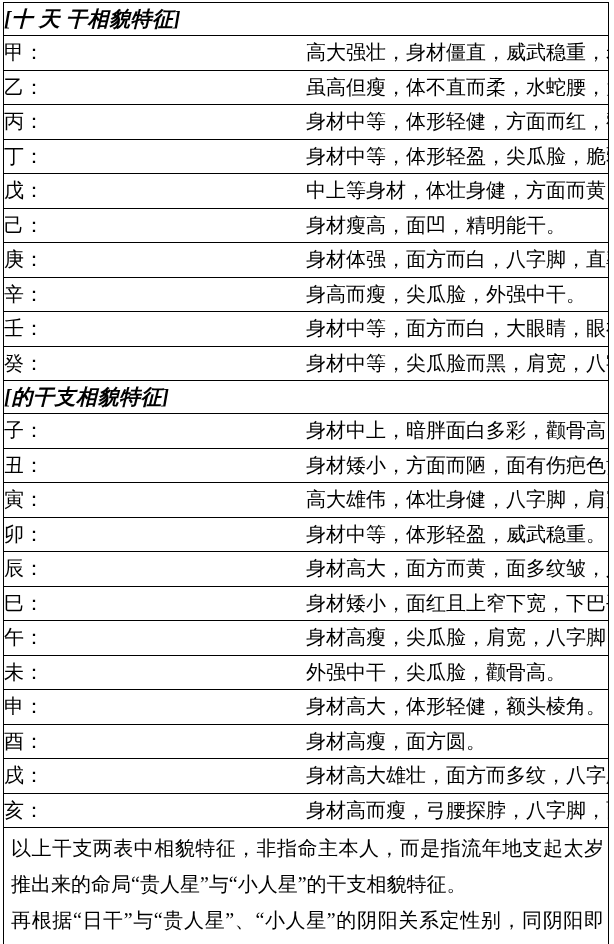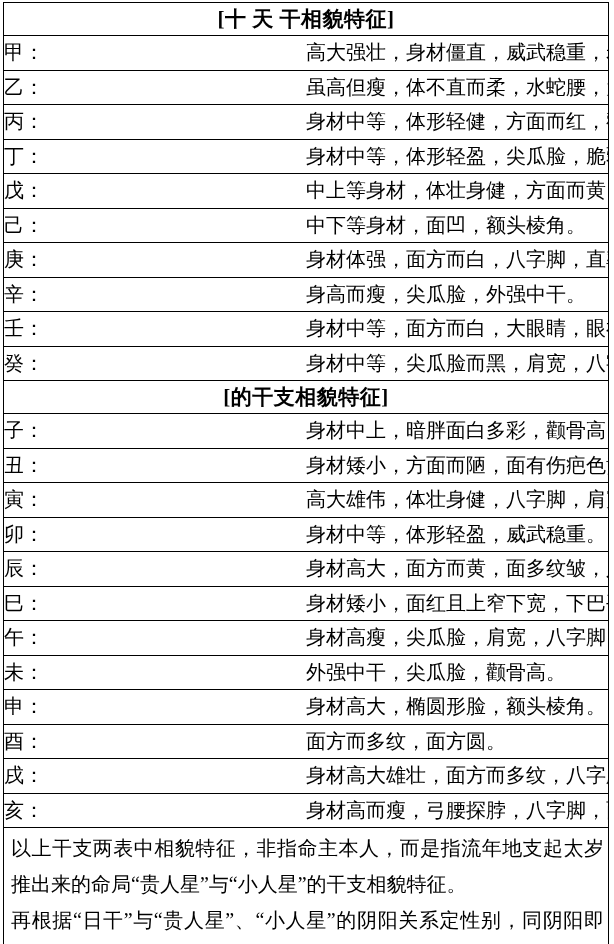--- a/index.html
+++ b/index.html
@@ -32,24 +32,25 @@
     border-left: none;
     border-right: none;
     padding: 0;
     vertical-align: middle;
   }
   table.doc-table {
     border: 1px solid #000000;
   }
   tr.title-row td {
     height: 32px;
-    text-align: center;
+    text-align: left;
     font-weight: bold;
     font-size: 21px;
     letter-spacing: 0.5px;
+    font-style: italic;
   }
   tr.data-row td {
     height: 33.5px;
     font-size: 20px;
     white-space: nowrap;
     overflow: hidden;
   }
   td.label-cell {
     width: 55px;
     padding-left: 9px;
@@ -98,21 +99,21 @@
     <td class="text-cell">身材中等，体形轻盈，尖瓜脸，脆弱。</td>
   </tr>
 
   <tr class="data-row">
     <td class="label-cell">戊：</td>
     <td class="text-cell">中上等身材，体壮身健，方面而黄，稳重老诚。</td>
   </tr>
 
   <tr class="data-row">
     <td class="label-cell">己：</td>
-    <td class="text-cell">中下等身材，面凹，额头棱角。</td>
+    <td class="text-cell">身材瘦高，面凹，精明能干。</td>
   </tr>
 
   <tr class="data-row">
     <td class="label-cell">庚：</td>
     <td class="text-cell">身材体强，面方而白，八字脚，直率坦诚。</td>
   </tr>
 
   <tr class="data-row">
     <td class="label-cell">辛：</td>
     <td class="text-cell">身高而瘦，尖瓜脸，外强中干。</td>
@@ -167,26 +168,26 @@
     <td class="text-cell">身材高瘦，尖瓜脸，肩宽，八字脚，面多皱纹。</td>
   </tr>
 
   <tr class="data-row">
     <td class="label-cell">未：</td>
     <td class="text-cell">外强中干，尖瓜脸，颧骨高。</td>
   </tr>
 
   <tr class="data-row">
     <td class="label-cell">申：</td>
-    <td class="text-cell">身材高大，椭圆形脸，额头棱角。</td>
+    <td class="text-cell">身材高大，体形轻健，额头棱角。</td>
   </tr>
 
   <tr class="data-row">
     <td class="label-cell">酉：</td>
-    <td class="text-cell">面方而多纹，面方圆。</td>
+    <td class="text-cell">身材高瘦，面方圆。</td>
   </tr>
 
   <tr class="data-row">
     <td class="label-cell">戌：</td>
     <td class="text-cell">身材高大雄壮，面方而多纹，八字脚。</td>
   </tr>
 
   <tr class="data-row">
     <td class="label-cell">亥：</td>
     <td class="text-cell">身材高而瘦，弓腰探脖，八字脚，面黑多纹。</td>

